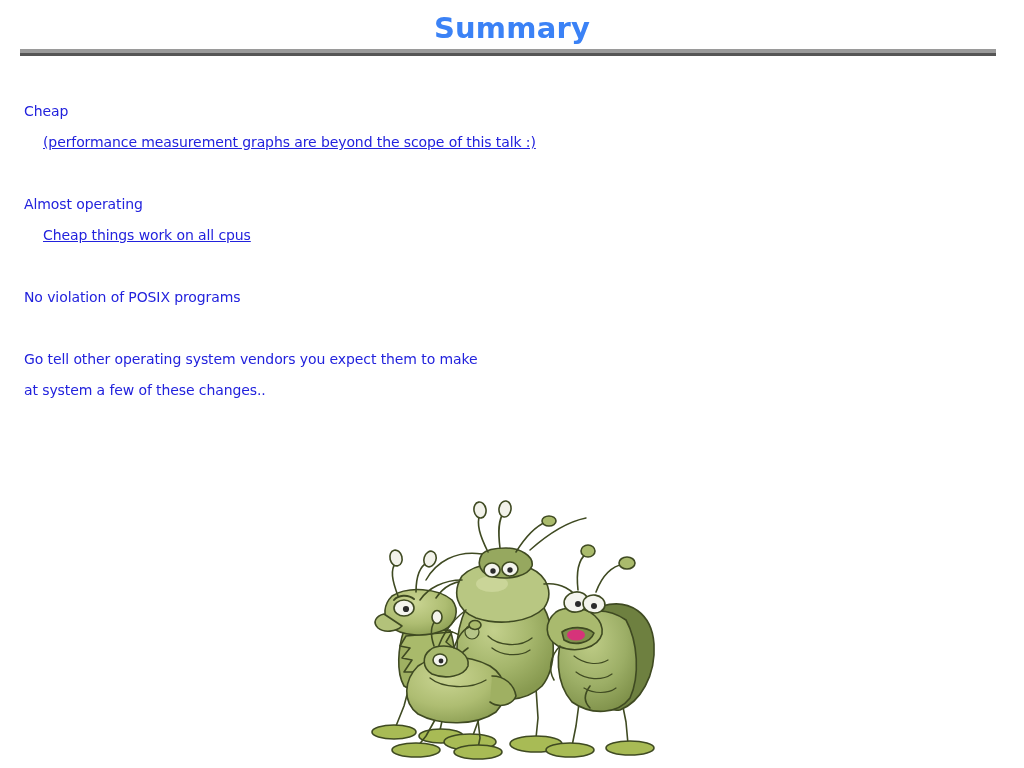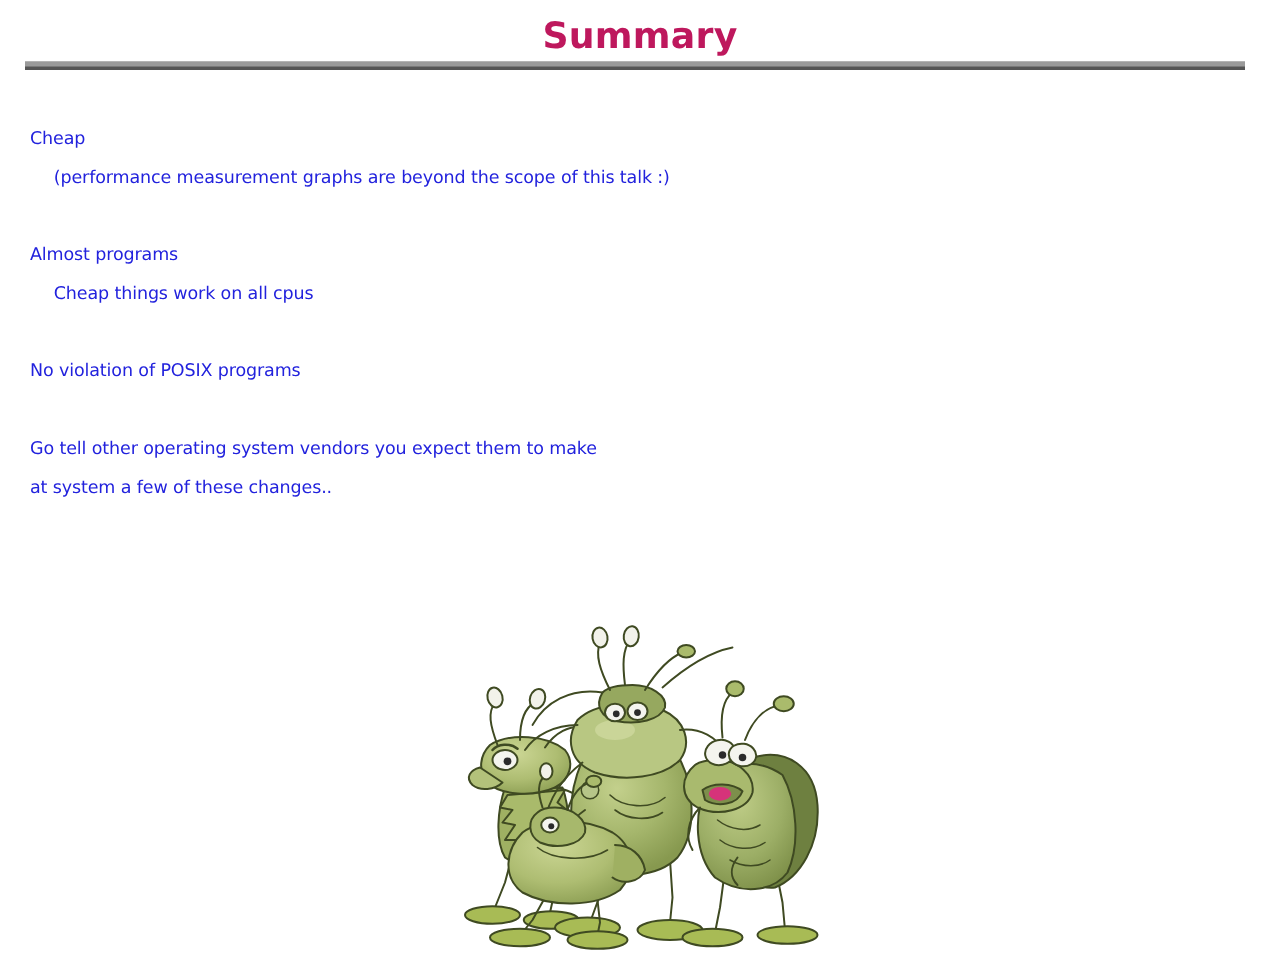--- a/index.html
+++ b/index.html
@@ -19,21 +19,21 @@
   
   #slide-title {
     position: absolute;
     top: 11px;
     left: 0;
     width: 1024px;
     text-align: center;
     font-family: "DejaVu Sans", sans-serif;
     font-size: 29px;
     font-weight: bold;
-    color: #be185d;
+    color: #3b82f6;
     letter-spacing: 0.2px;
     line-height: 34px;
     white-space: nowrap;
   }
 
   
   #title-divider {
     position: absolute;
     left: 20px;
     top: 49px;
@@ -64,21 +64,21 @@
   }
   .text-line {
     color: #2222dd;
     font-family: "DejaVu Sans", sans-serif;
     font-size: 14px;
     line-height: 31px;
     white-space: nowrap;
     letter-spacing: -0.1px;
   }
   .text-line.level-0 { padding-left: 0; }
-  .text-line.level-1 { padding-left: 19px; }
+  .text-line.level-1 { padding-left: 19px; text-decoration: underline; }
 
   
   #bug-illustration {
     position: absolute;
     left: 340px;
     top: 480px;
     width: 360px;
     height: 288px;
   }
   #bug-illustration svg {
@@ -98,21 +98,21 @@
 </div>
 
 <div id="body-content">
 
   <div class="text-block">
     <div class="text-line level-0">Cheap</div>
     <div class="text-line level-1">(performance measurement graphs are beyond the scope of this talk :)</div>
   </div>
 
   <div class="text-block">
-    <div class="text-line level-0">Almost programs</div>
+    <div class="text-line level-0">Almost operating</div>
     <div class="text-line level-1">Cheap things work on all cpus</div>
   </div>
 
   <div class="text-block">
     <div class="text-line level-0">No violation of POSIX programs</div>
   </div>
 
   <div class="text-block">
     <div class="text-line level-0">Go tell other operating system vendors you expect them to make</div>
     <div class="text-line level-0">at system a few of these changes..</div>

